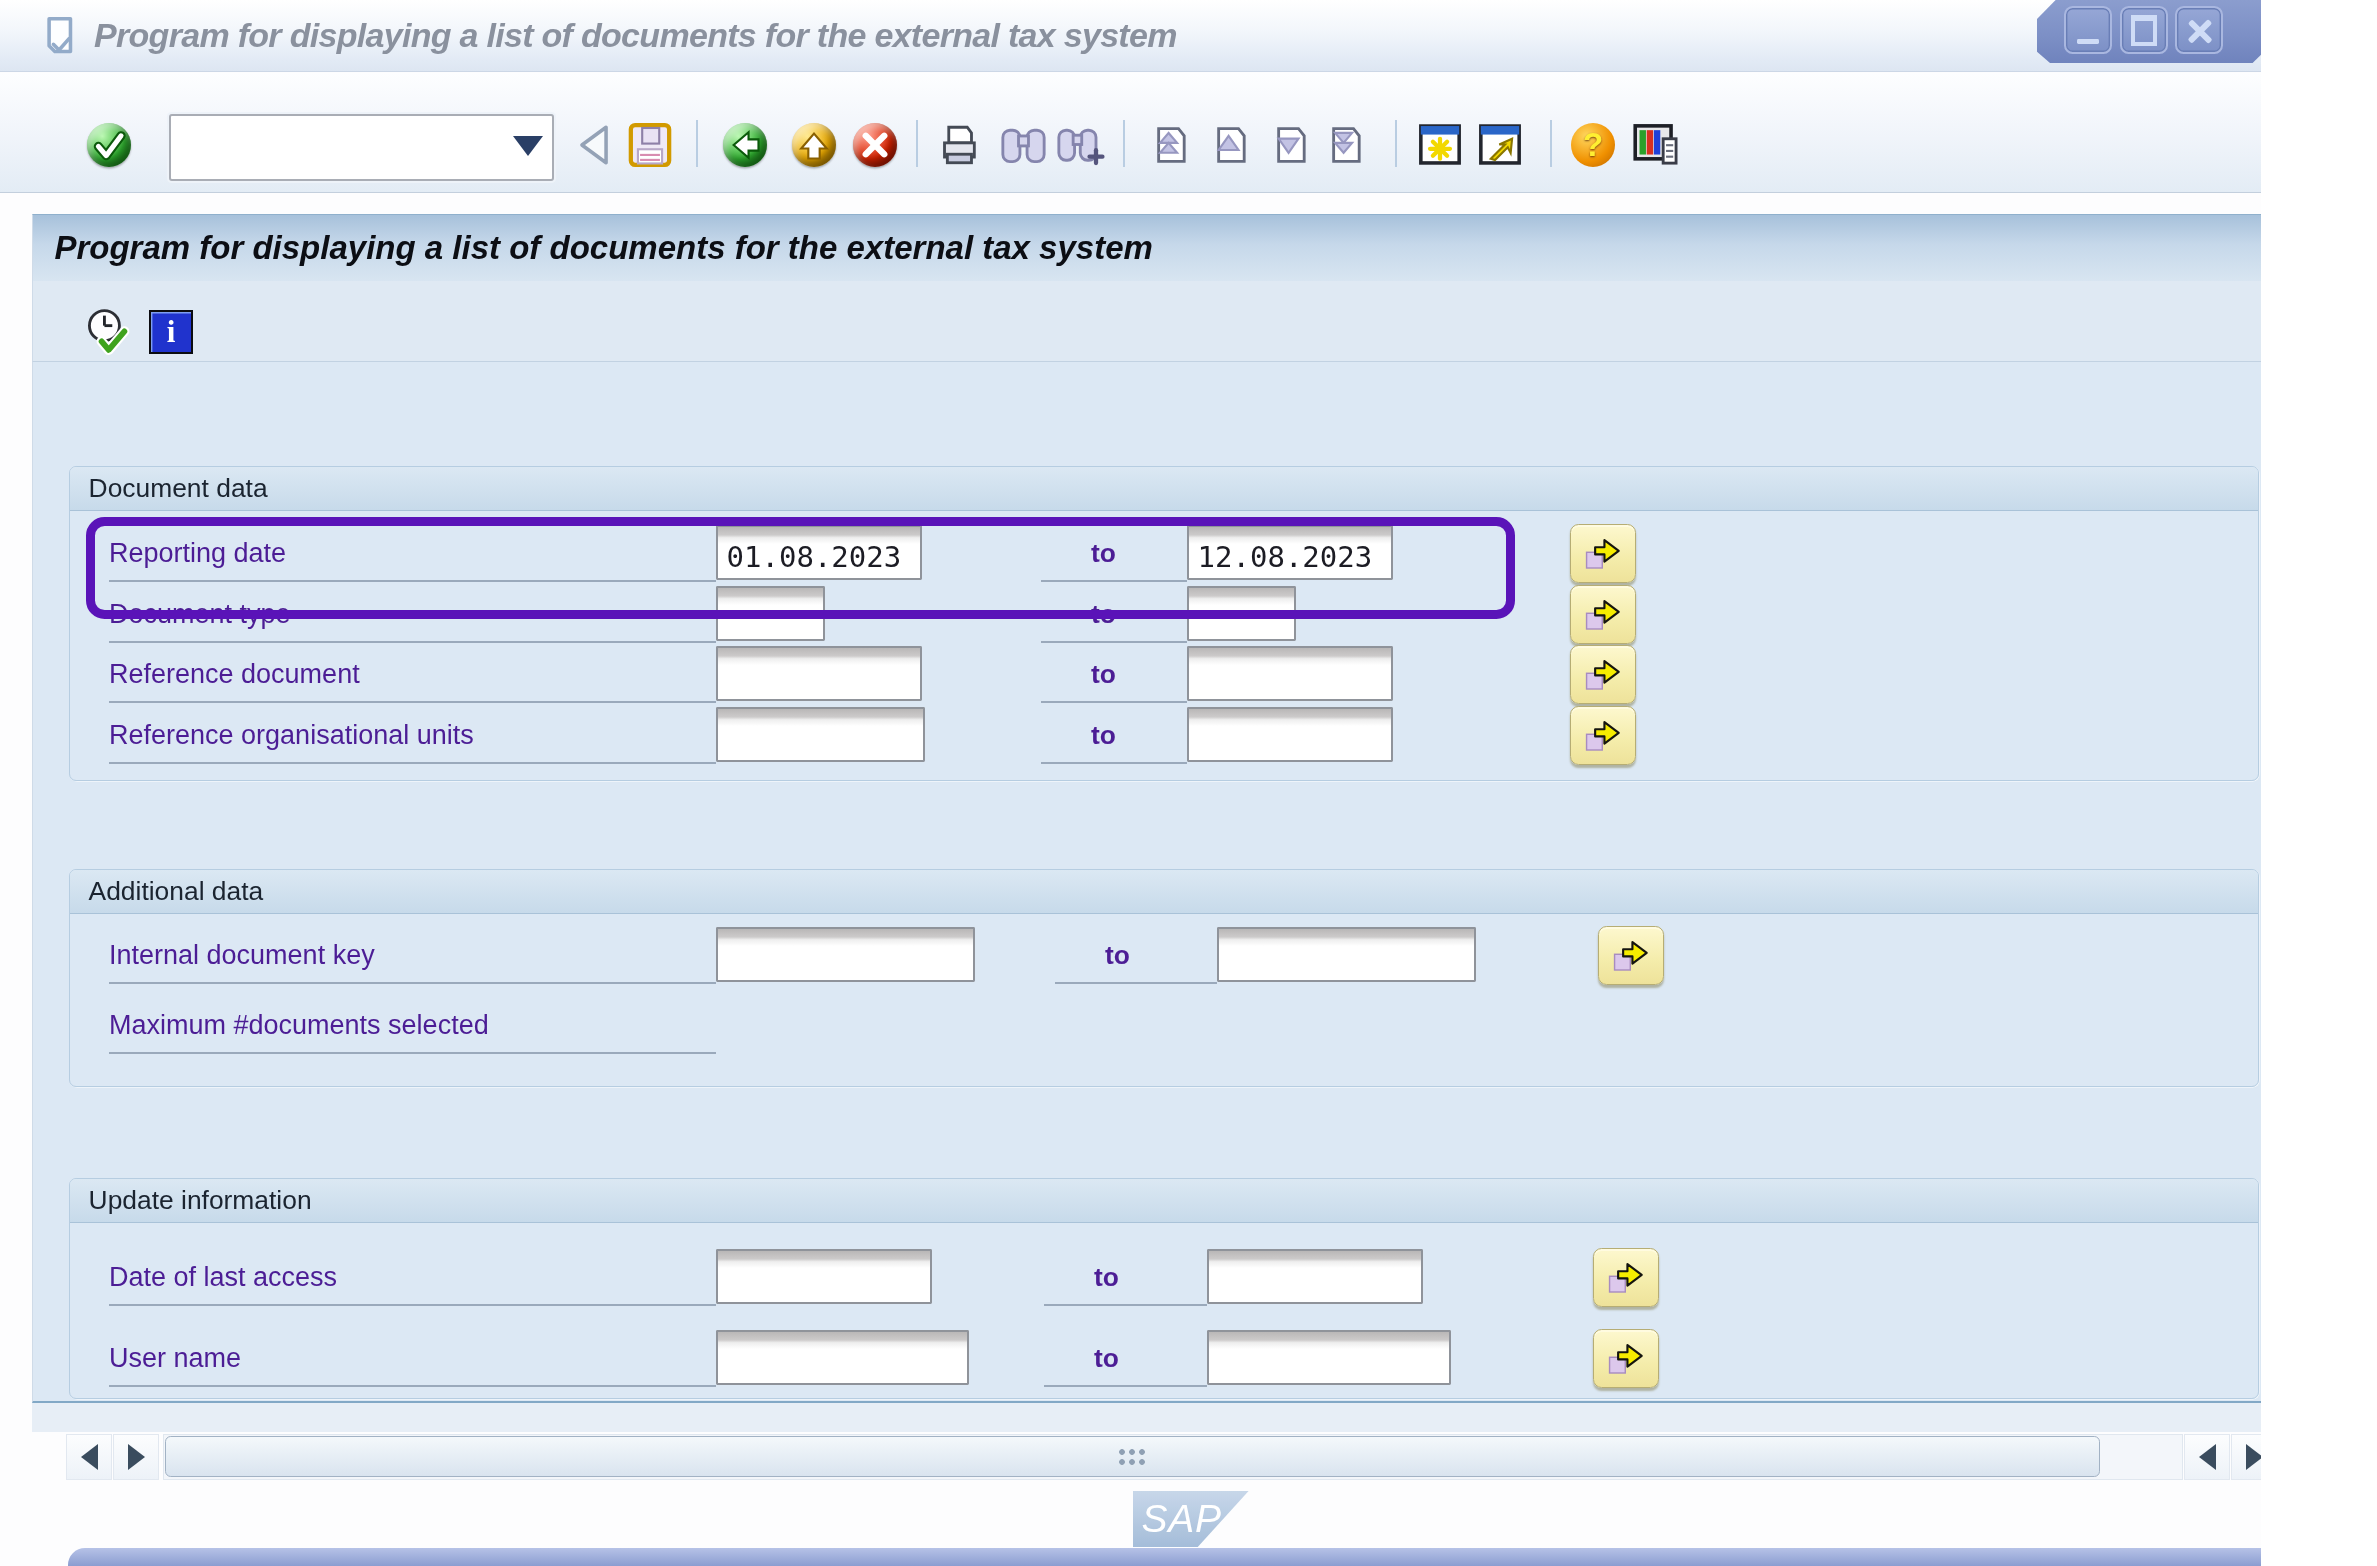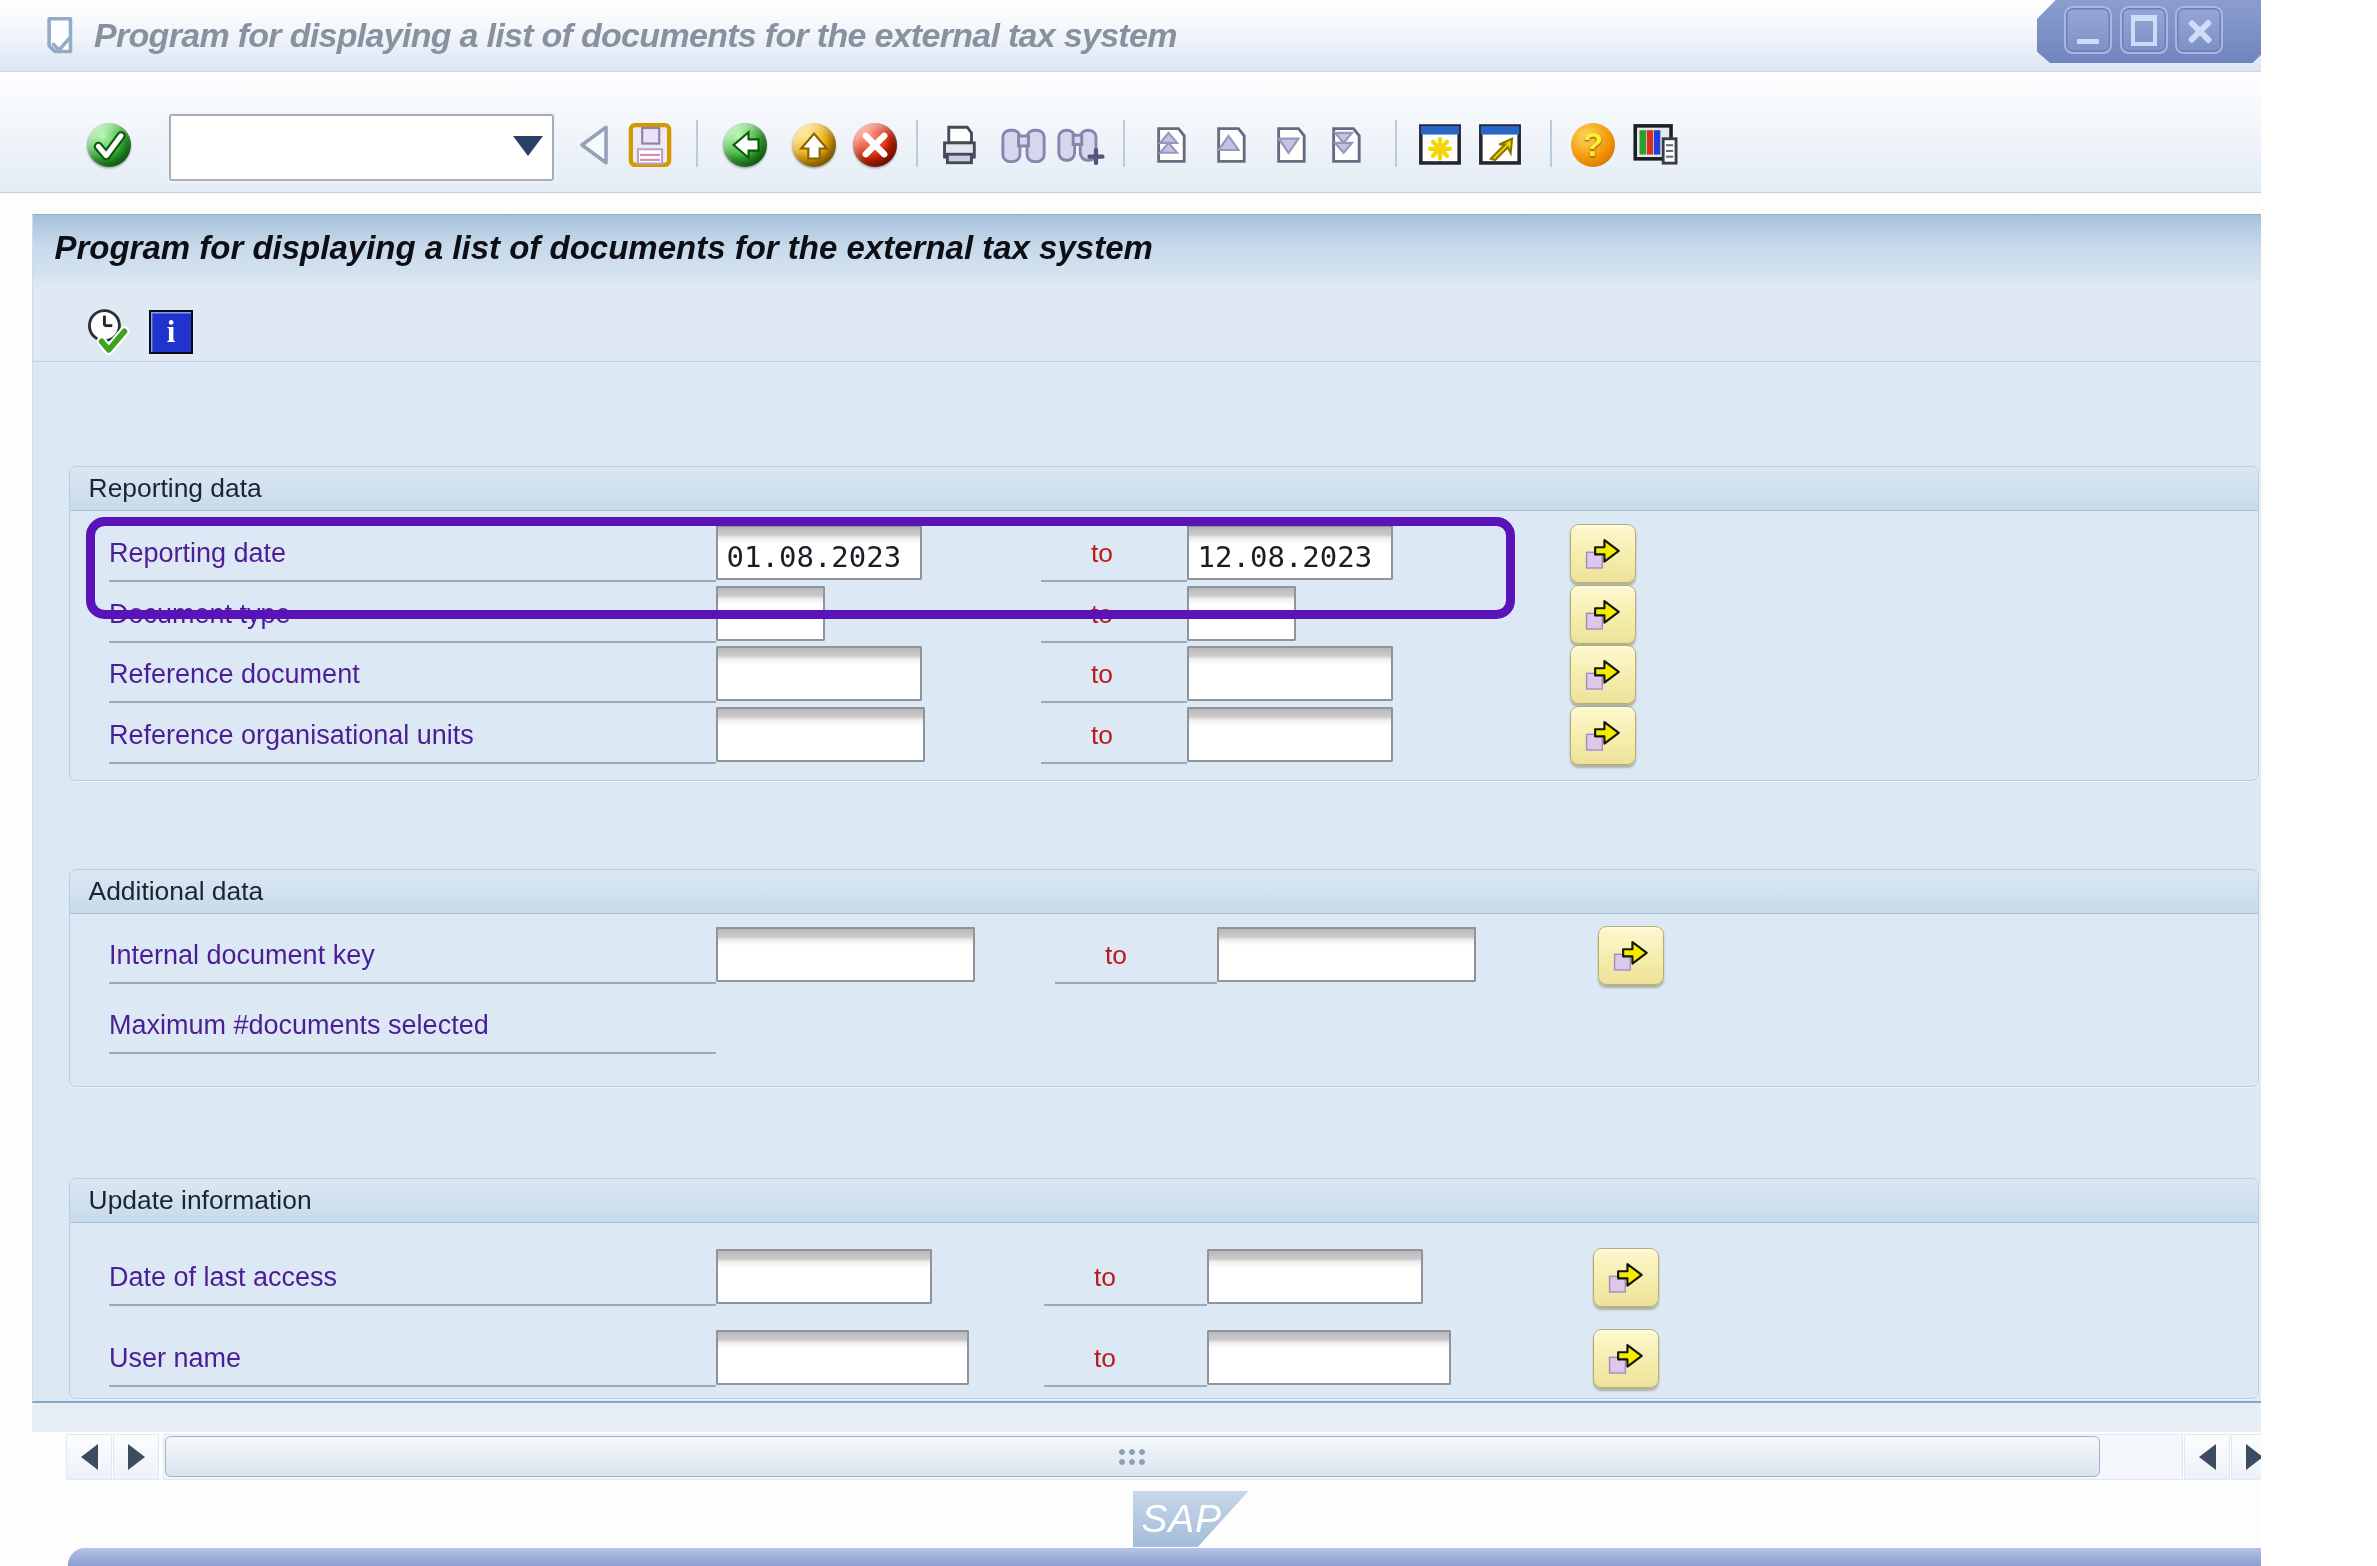--- a/index.html
+++ b/index.html
@@ -77,21 +77,21 @@
     border-bottom:1.4px solid #a9c2d8;border-radius:5.7px 5.7px 0 0;
     display:flex;align-items:center;padding-left:18.6px;font-size:26.4px;color:#1b2430;}
   .frow{position:absolute;left:0;width:100%;height:56px;}
   .frow::before{content:"";position:absolute;left:39px;top:55px;width:607px;height:2.1px;background:#9aa9bb;}
   .flabel{position:absolute;left:39px;top:0;height:56px;display:flex;align-items:center;
     font-size:27px;color:#4c1d95;white-space:nowrap;}
   .sapfield{position:absolute;top:0;box-sizing:border-box;height:55px;border:2.1px solid #8f939a;border-radius:1.4px;
     background:linear-gradient(180deg,#b9b7b7 0px,#cccaca 7.9px,#eeeeee 10.7px,#ffffff 17px);
     font-family:"DejaVu Sans Mono",monospace;font-size:29px;color:#1c1c24;padding:8.6px 7.1px 0 8.6px;outline:none;}
   .sapfield.num{text-align:right;color:#463a4a;padding-right:14.3px;}
-  .tolabel{position:absolute;top:0;height:56px;display:flex;align-items:center;font-size:26.4px;color:#b91c1c;}
+  .tolabel{position:absolute;top:0;height:56px;display:flex;align-items:center;font-size:26.4px;color:#4c1d95;font-weight:bold;}
   .ulB{position:absolute;top:55px;height:2.1px;background:#9aa9bb;}
   .msbtn{position:absolute;top:-1.4px;width:66px;height:59px;border-radius:8.6px;cursor:pointer;
     background:linear-gradient(180deg,#fdf8cf,#f4ecaa 60%,#eee29a);
     border:1.4px solid #b6ad74;box-shadow:inset 0 2.1px 0 #fffbe0,0 2.1px 2.1px rgba(110,100,40,.4);
     display:flex;align-items:center;justify-content:center;padding:0;}
   .hl-box{position:absolute;left:15.7px;top:50px;width:1411px;height:84px;border:9.3px solid #5a13b8;
     border-radius:18.6px;z-index:6;pointer-events:none;}
 
   
   .sbtn{position:absolute;background:linear-gradient(180deg,#fcfdfe,#edf2f8);
@@ -337,21 +337,21 @@
       <div class="info-icon">
           <span>i</span>
         </div>
     </div>
   </div>
 
   <div class="viewport">
 
     <div class="groupbox" style="top:104px;height:313px">
       <div class="gb-header">
-          <span>Reporting data</span>
+          <span>Document data</span>
         </div>
 
       <div class="hl-box"></div>
 
       <div class="frow" style="top:58px">
         <span class="flabel">Reporting date</span>
         <input class="sapfield" style="left: 646px; width: 206px;" value="01.08.2023">
         <span class="tolabel" style="left:1021px">to</span>
         <span class="ulB" style="left:971px;width:146px"></span>
         <input class="sapfield" style="left: 1117px; width: 206px;" value="12.08.2023">

